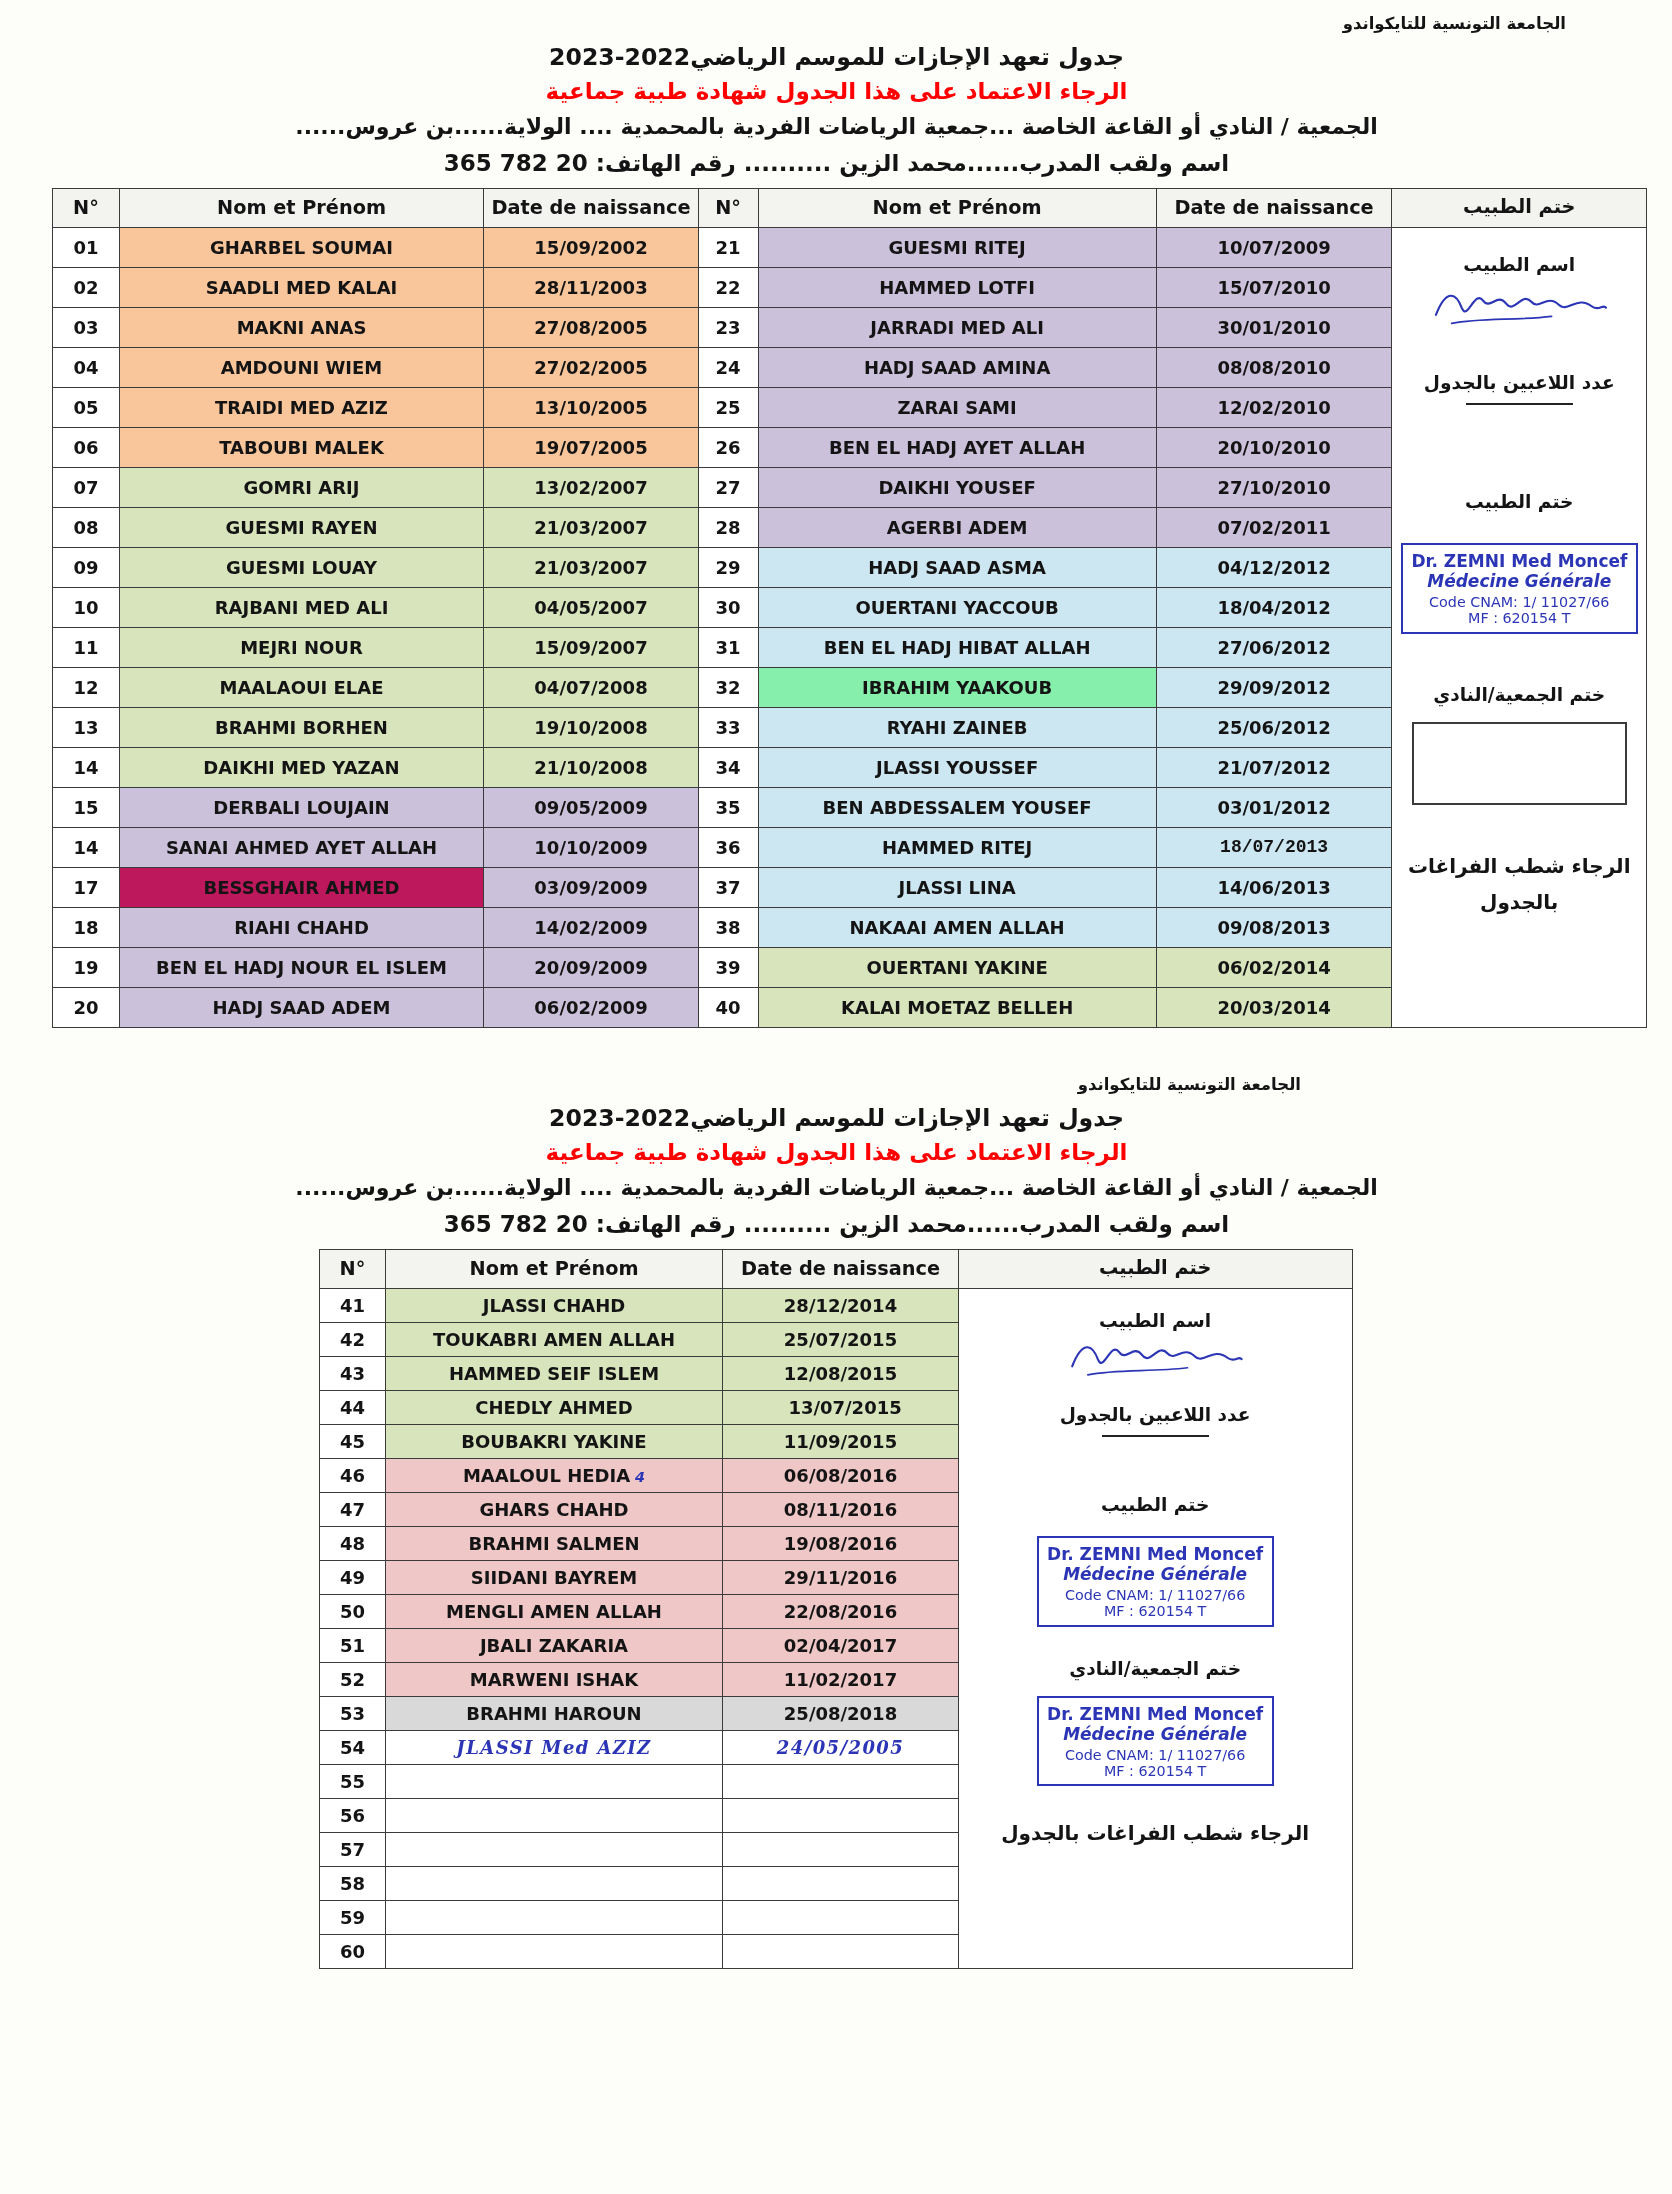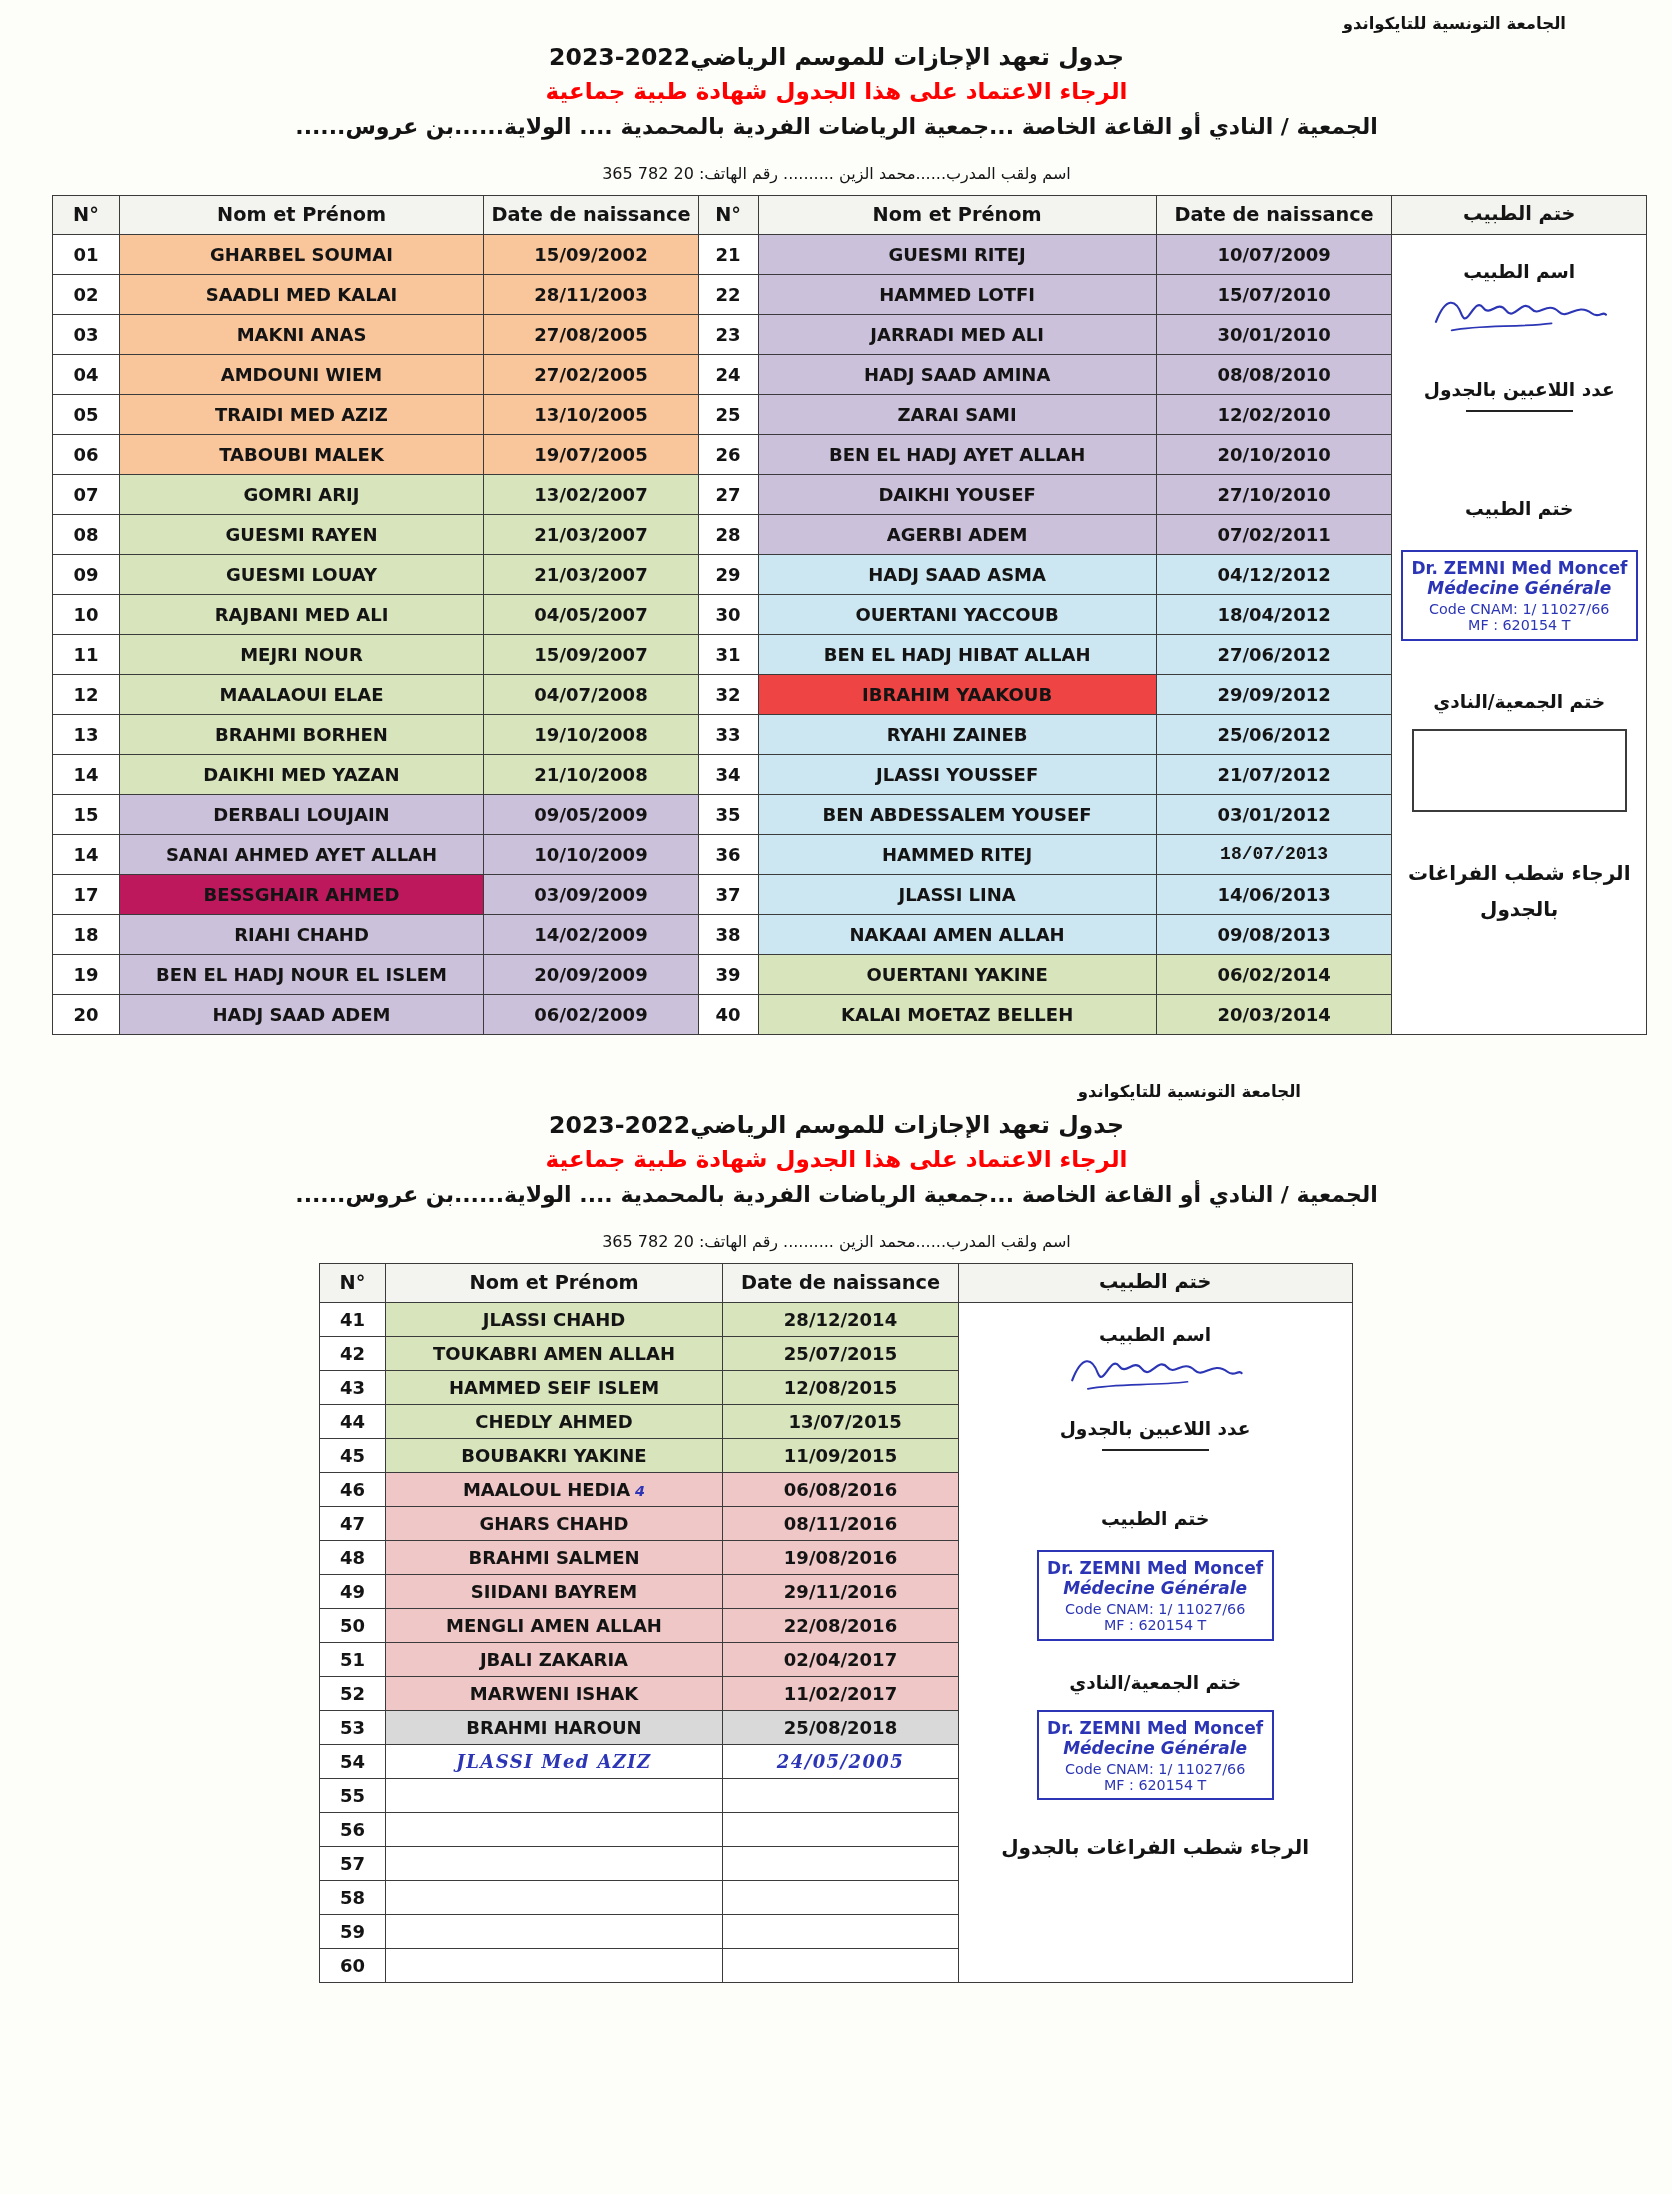--- a/index.html
+++ b/index.html
@@ -10,21 +10,21 @@
     margin:0 auto;
   }
   .section { position:relative; }
   .org-line { direction:rtl; font-weight:bold; font-size:16.5px; text-align:right; }
   .org-1 { padding:14.3px 107px 0 0; }
   .org-2 { padding:47px 372px 0 0; }
   .titles { direction:rtl; text-align:center; width:1490px; margin:0 auto; }
   .title-main  { font-size:23.6px; font-weight:bold; margin-top:10px; }
   .title-red   { font-size:23px; font-weight:bold; color:var(--red,#f00); margin-top:7.2px; }
   .title-assoc { font-size:22px; font-weight:bold; margin-top:10px; }
-  .title-coach { font-size:16px; font-weight:normal; margin-top:25px; margin-bottom:11.5px; }
+  .title-coach { font-size:23px; font-weight:bold; margin-top:11px; margin-bottom:11.5px; }
 
   .main-row { display:flex; align-items:stretch; }
   .s1 .main-row { margin-left:52px; }
   .s2 .main-row { margin-left:319px; }
 
   table.players { border-collapse:collapse; table-layout:fixed; background:#fff; }
   .players th, .players td {
     border:1.4px solid #3b3b3b; font-weight:bold; text-align:center;
     padding:0 2.9px; overflow:hidden; white-space:nowrap;
   }
@@ -266,21 +266,21 @@
               <td style="background: rgb(205, 231, 242);">OUERTANI YACCOUB</td>
               <td style="background: rgb(205, 231, 242);">18/04/2012</td>
             </tr>
             <tr>
               <td>31</td>
               <td style="background: rgb(205, 231, 242);">BEN EL HADJ HIBAT ALLAH</td>
               <td style="background: rgb(205, 231, 242);">27/06/2012</td>
             </tr>
             <tr>
               <td>32</td>
-              <td style="background: #ef4444;">IBRAHIM YAAKOUB</td>
+              <td style="background: #86efac;">IBRAHIM YAAKOUB</td>
               <td style="background: rgb(205, 231, 242);">29/09/2012</td>
             </tr>
             <tr>
               <td>33</td>
               <td style="background: rgb(205, 231, 242);">RYAHI ZAINEB</td>
               <td style="background: rgb(205, 231, 242);">25/06/2012</td>
             </tr>
             <tr>
               <td>34</td>
               <td style="background: rgb(205, 231, 242);">JLASSI YOUSSEF</td>

